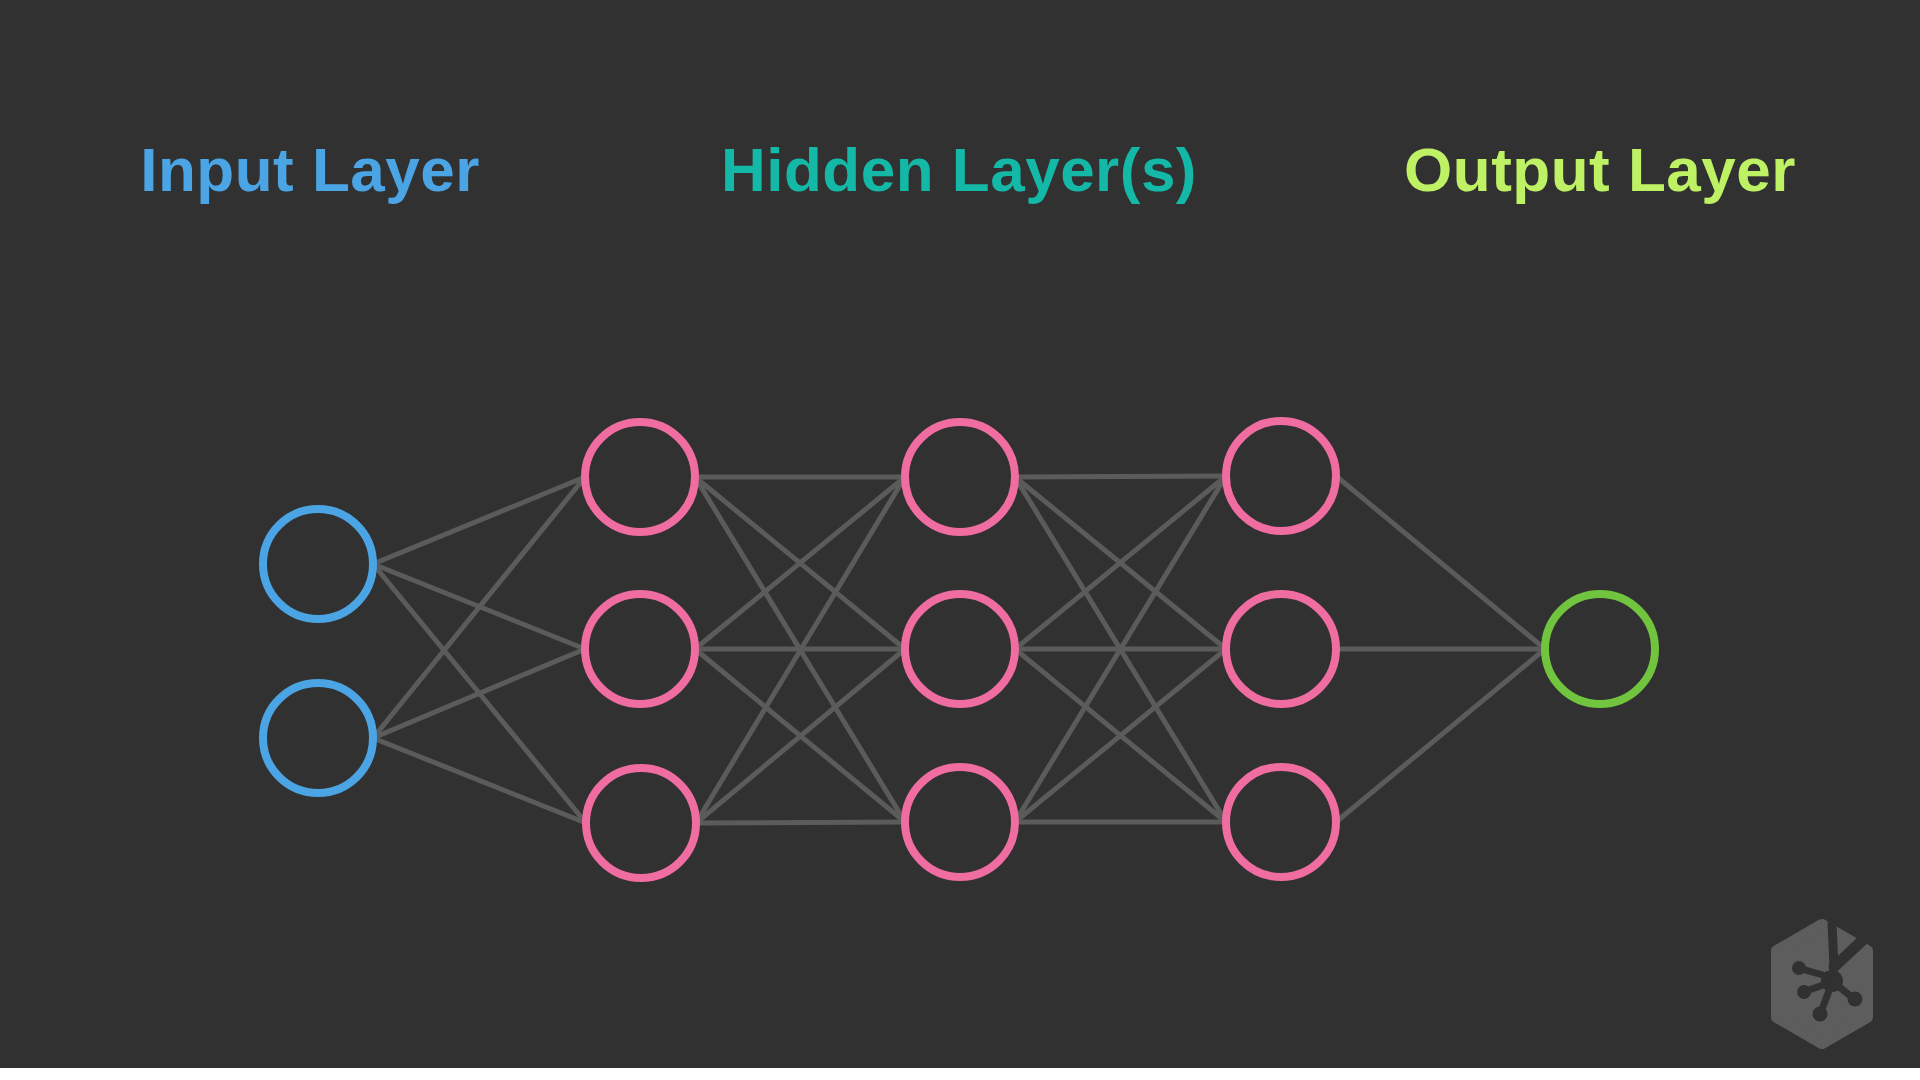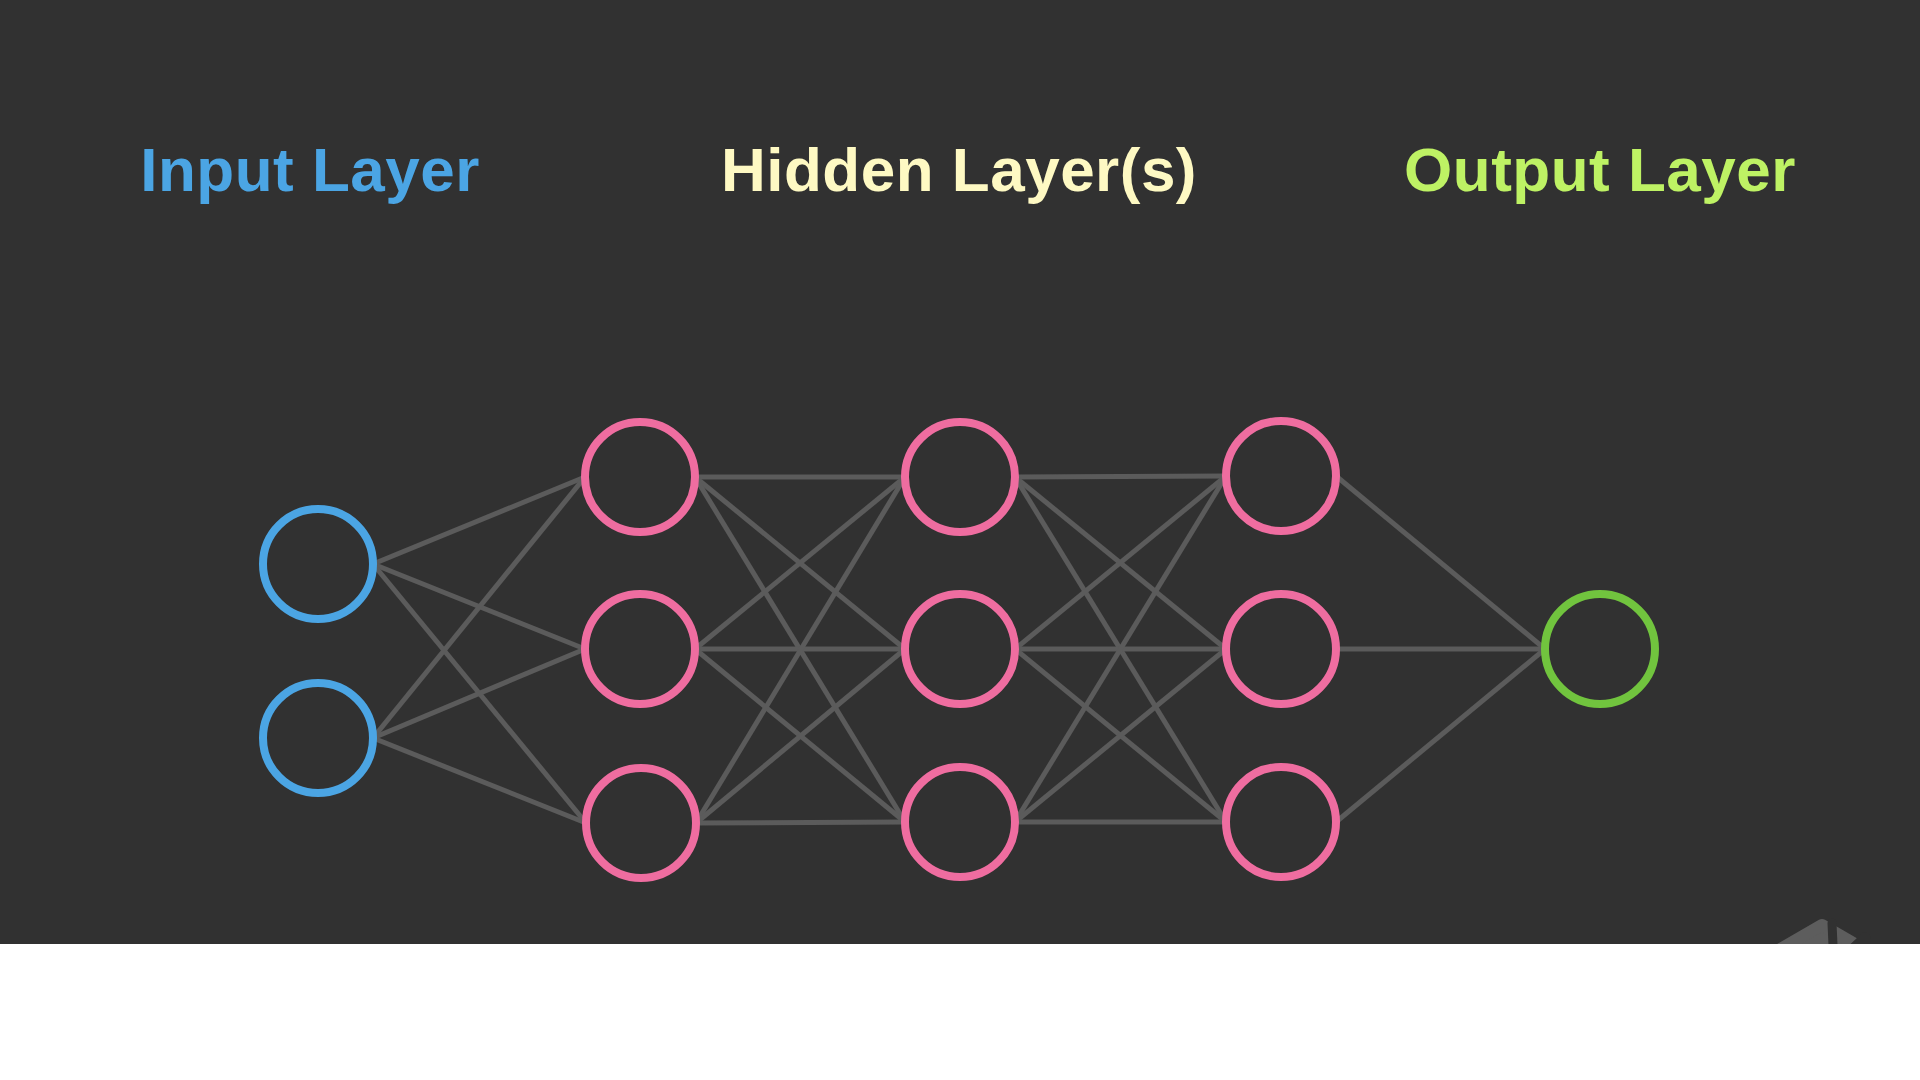--- a/index.html
+++ b/index.html
@@ -25,21 +25,21 @@
     white-space: nowrap;
     line-height: 1.1;
   }
   .logo {
     position: absolute;
   }
 </style>
 </head>
 <body>
 
-<div class="canvas" style="background: rgb(49, 49, 49); width: 1920px; height: 944px;">
+<div class="canvas" style="background: rgb(49, 49, 49); width: 1920px; height: 1068px;">
 
   <svg class="net-svg" id="network-svg" xmlns="http://www.w3.org/2000/svg" width="1920" height="1080" viewBox="0 0 1920 1080">
       <line x1="373" y1="564" x2="585" y2="477" stroke="#5B5B5B" stroke-width="5"></line>
       <line x1="373" y1="564" x2="585" y2="649" stroke="#5B5B5B" stroke-width="5"></line>
       <line x1="373" y1="564" x2="586" y2="823" stroke="#5B5B5B" stroke-width="5"></line>
       <line x1="373" y1="738" x2="585" y2="477" stroke="#5B5B5B" stroke-width="5"></line>
       <line x1="373" y1="738" x2="585" y2="649" stroke="#5B5B5B" stroke-width="5"></line>
       <line x1="373" y1="738" x2="586" y2="823" stroke="#5B5B5B" stroke-width="5"></line>
       <line x1="695" y1="477" x2="905" y2="477" stroke="#5B5B5B" stroke-width="5"></line>
       <line x1="695" y1="477" x2="905" y2="649" stroke="#5B5B5B" stroke-width="5"></line>
@@ -70,21 +70,21 @@
       <circle cx="960" cy="477" r="55" fill="#313131" stroke="#EF6DA0" stroke-width="8"></circle>
       <circle cx="960" cy="649" r="55" fill="#313131" stroke="#EF6DA0" stroke-width="8"></circle>
       <circle cx="960" cy="822" r="55" fill="#313131" stroke="#EF6DA0" stroke-width="8"></circle>
       <circle cx="1281" cy="476" r="55" fill="#313131" stroke="#EF6DA0" stroke-width="8"></circle>
       <circle cx="1281" cy="649" r="55" fill="#313131" stroke="#EF6DA0" stroke-width="8"></circle>
       <circle cx="1281" cy="822" r="55" fill="#313131" stroke="#EF6DA0" stroke-width="8"></circle>
       <circle cx="1600" cy="649" r="55" fill="#313131" stroke="#71C43E" stroke-width="8"></circle>
     </svg>
 
   <div class="layer-title" style="left: 310px; top: 136px; color: rgb(75, 165, 228);">Input Layer</div>
-  <div class="layer-title" style="left: 959px; top: 136px; color: #fef9c3;">Hidden Layer(s)</div>
+  <div class="layer-title" style="left: 959px; top: 136px; color: #14b8a6;">Hidden Layer(s)</div>
   <div class="layer-title" style="left: 1600px; top: 136px; color: #bef264;">Output Layer</div>
 
   <svg class="logo" id="logo-svg" xmlns="http://www.w3.org/2000/svg" viewBox="0 0 112 132" style="left: 1766px; top: 918px; width: 112px; height: 132px;">
     <g id="logo-hex">
       <polygon points="56,7 101,33 101,99 56,125 11,99 11,33" stroke-width="12" stroke-linejoin="round" fill="#5D5D5D" stroke="#5D5D5D"></polygon>
     </g>
     <g id="logo-foot" fill="none" stroke-linecap="round">
       <path d="M99,20 L68,49" stroke-width="11" stroke="#313131"></path>
       <path d="M66,5 L68,49" stroke-width="9" stroke="#313131"></path>
       <circle class="f" cx="66" cy="63" r="11" fill="#313131"></circle>

